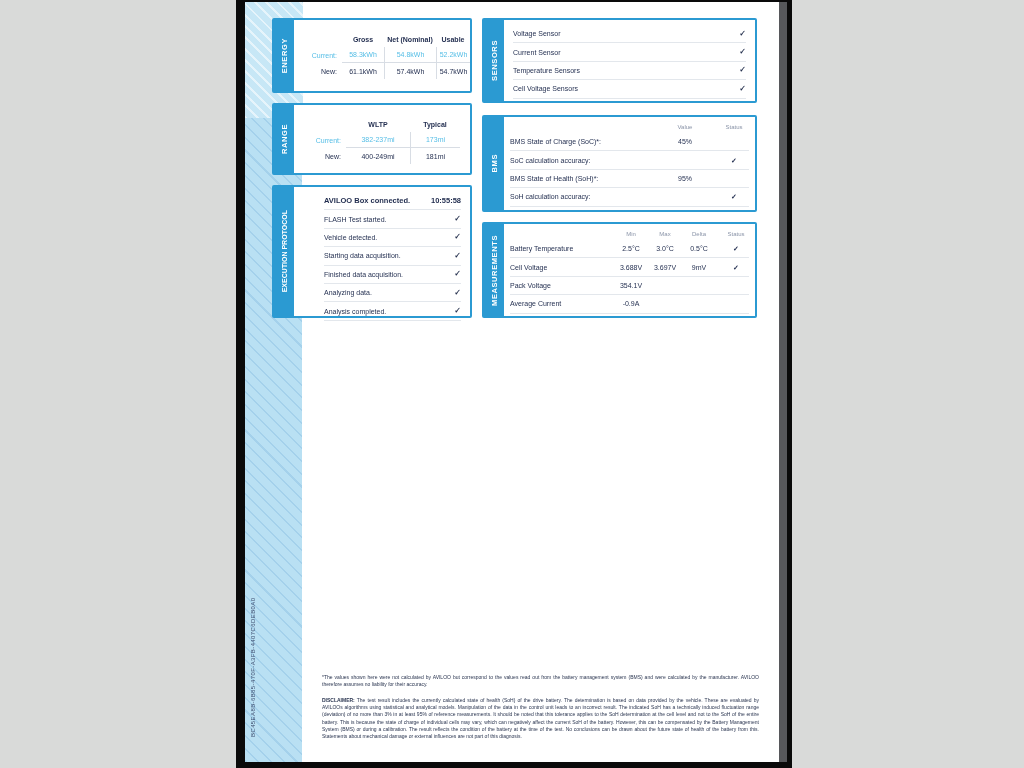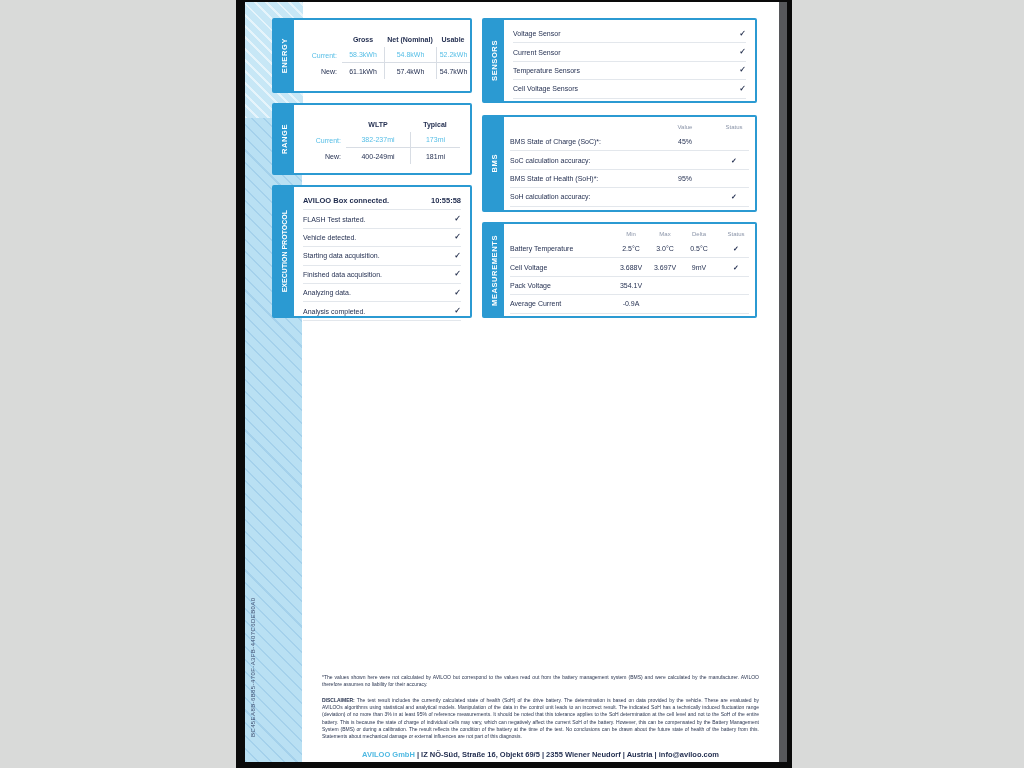--- a/index.html
+++ b/index.html
@@ -25,21 +25,21 @@
   .card{position:absolute;background:#fff;border:2px solid #2b9ad2;border-radius:2px;
     display:flex;z-index:2;box-sizing:border-box;}
   .strip{background:#2b9ad2;width:20px;flex:0 0 20px;display:flex;align-items:center;justify-content:center;}
   .strip span{writing-mode:vertical-rl;transform:rotate(180deg);color:#fff;font-weight:bold;
     font-size:7.5px;letter-spacing:0.6px;white-space:nowrap;}
   .card.exec .strip span{font-size:7px;letter-spacing:0;}
   .card-body{flex:1;min-width:0;}
 
   .card.energy{left:27px;top:18px;width:200px;height:75px;}
   .card.range{left:27px;top:103px;width:200px;height:72px;}
-  .card.exec{left:27px;top:185px;width:200px;height:133px;}
+  .card.exec{left:27px;top:185px;width:200px;height:133px;gap:21px;}
   .card.sensors{left:237px;top:18px;width:275px;height:85px;}
   .card.bms{left:237px;top:115px;width:275px;height:97px;}
   .card.meas{left:237px;top:222px;width:275px;height:96px;}
 
   .stat-grid{display:grid;grid-auto-rows:16px;padding:11px 4px 0 2px;}
   .stat-grid.energy-g{grid-template-columns:46px 42px 52px 34px;}
   .stat-grid.range-g{grid-template-columns:50px 64px 50px;}
   .c{display:flex;align-items:center;justify-content:center;font-size:7px;color:#1f2b4d;}
   .c.h{font-weight:bold;}
   .c.lab{justify-content:flex-end;padding-right:5px;}
@@ -266,23 +266,20 @@
               <span></span>
             </div>
           </div>
       </div>
     </div>
 
     <div class="footnote">*The values shown here were not calculated by AVILOO but correspond to the values read out from the battery management system (BMS) and were calculated by the manufacturer. AVILOO therefore assumes no liability for their accuracy.</div>
     <div class="disclaimer">
       <b>DISCLAIMER:</b><span> The test result includes the currently calculated state of health (SoH) of the drive battery. The determination is based on data provided by the vehicle. These are evaluated by AVILOOs algorithms using statistical and analytical models. Manipulation of the data in the control unit leads to an incorrect result. The indicated SoH has a technically induced fluctuation range (deviation) of no more than 3% in at least 95% of reference measurements. It should be noted that this tolerance applies to the SoH determination at the cell level and not to the SoH of the entire battery. This is because the state of charge of individual cells may vary, which can negatively affect the current SoH of the battery. However, this can be compensated by the Battery Management System (BMS) or during a calibration. The result reflects the condition of the battery at the time of the test. No conclusions can be drawn about the future state of health of the battery from this. Statements about mechanical damage or external influences are not part of this diagnosis.</span>
     </div>
-    <div class="footer">
-      <span class="co">AVILOO GmbH</span><span> | IZ NÖ-Süd, Straße 16, Objekt 69/5 | 2355 Wiener Neudorf | Austria | info@aviloo.com</span>
-    </div>
   </div>
 
   <div class="scrollbar"></div>
   <div class="edge top"></div>
   <div class="edge left"></div>
   <div class="edge right"></div>
   <div class="edge bottom"></div>
 </div>
 
 </body></html>

